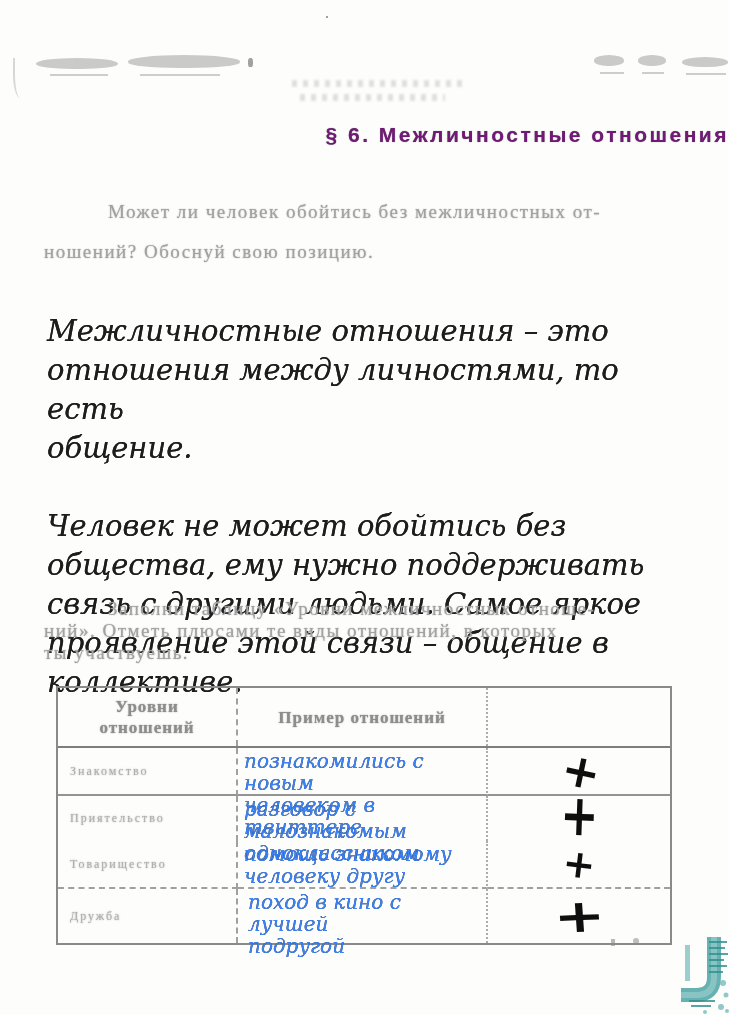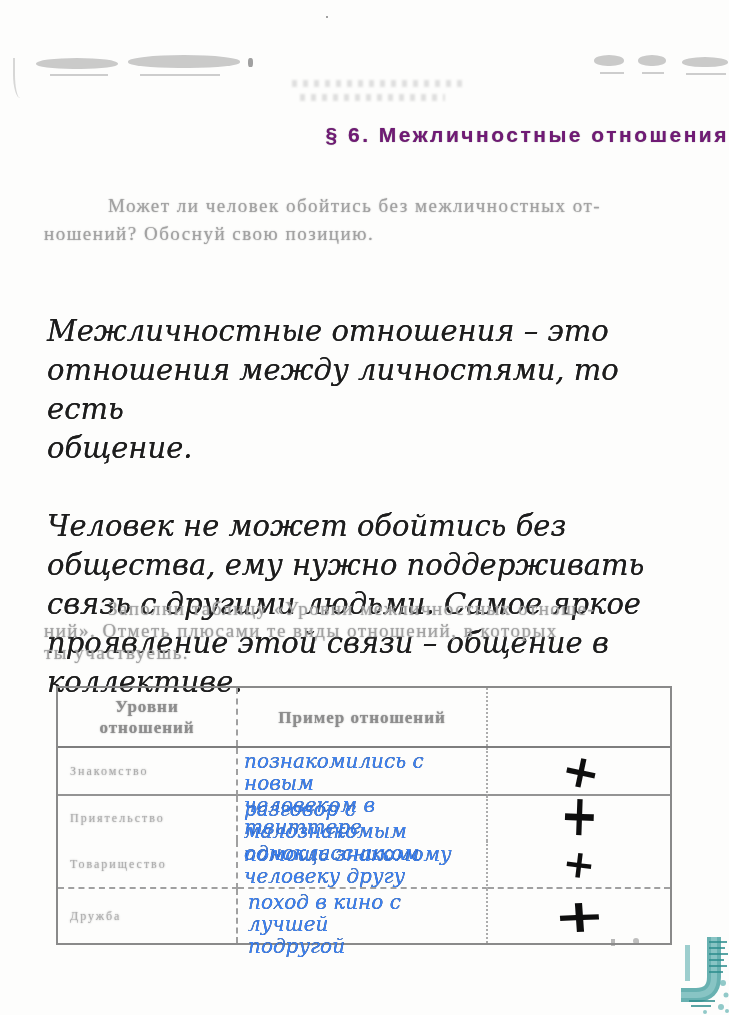--- a/index.html
+++ b/index.html
@@ -21,21 +21,21 @@
   .title{
     position:absolute;left:0;right:0;top:123px;text-align:right;
     font-family:"Liberation Sans", sans-serif;font-weight:bold;
     font-size:21px;letter-spacing:2.5px;color:#701a75;
     text-shadow:0 0 1px #7a7a7a;
   }
 
   
   .faded-par{
     position:absolute;left:44px;width:645px;
-    font-size:19px;line-height:28px;color:#a2a2a2;
+    font-size:19px;line-height:40px;color:#a2a2a2;
     text-shadow:0 0 1.5px #ababab;letter-spacing:1.5px;
     white-space:pre-line;filter:blur(.3px);
   }
   .faded-par::first-line{}
   .question{top:192px;text-indent:64px;}
   .instruction{top:598px;text-indent:64px;line-height:22px;}
 
   
   .answer{
     position:absolute;left:47px;top:273px;width:650px;

